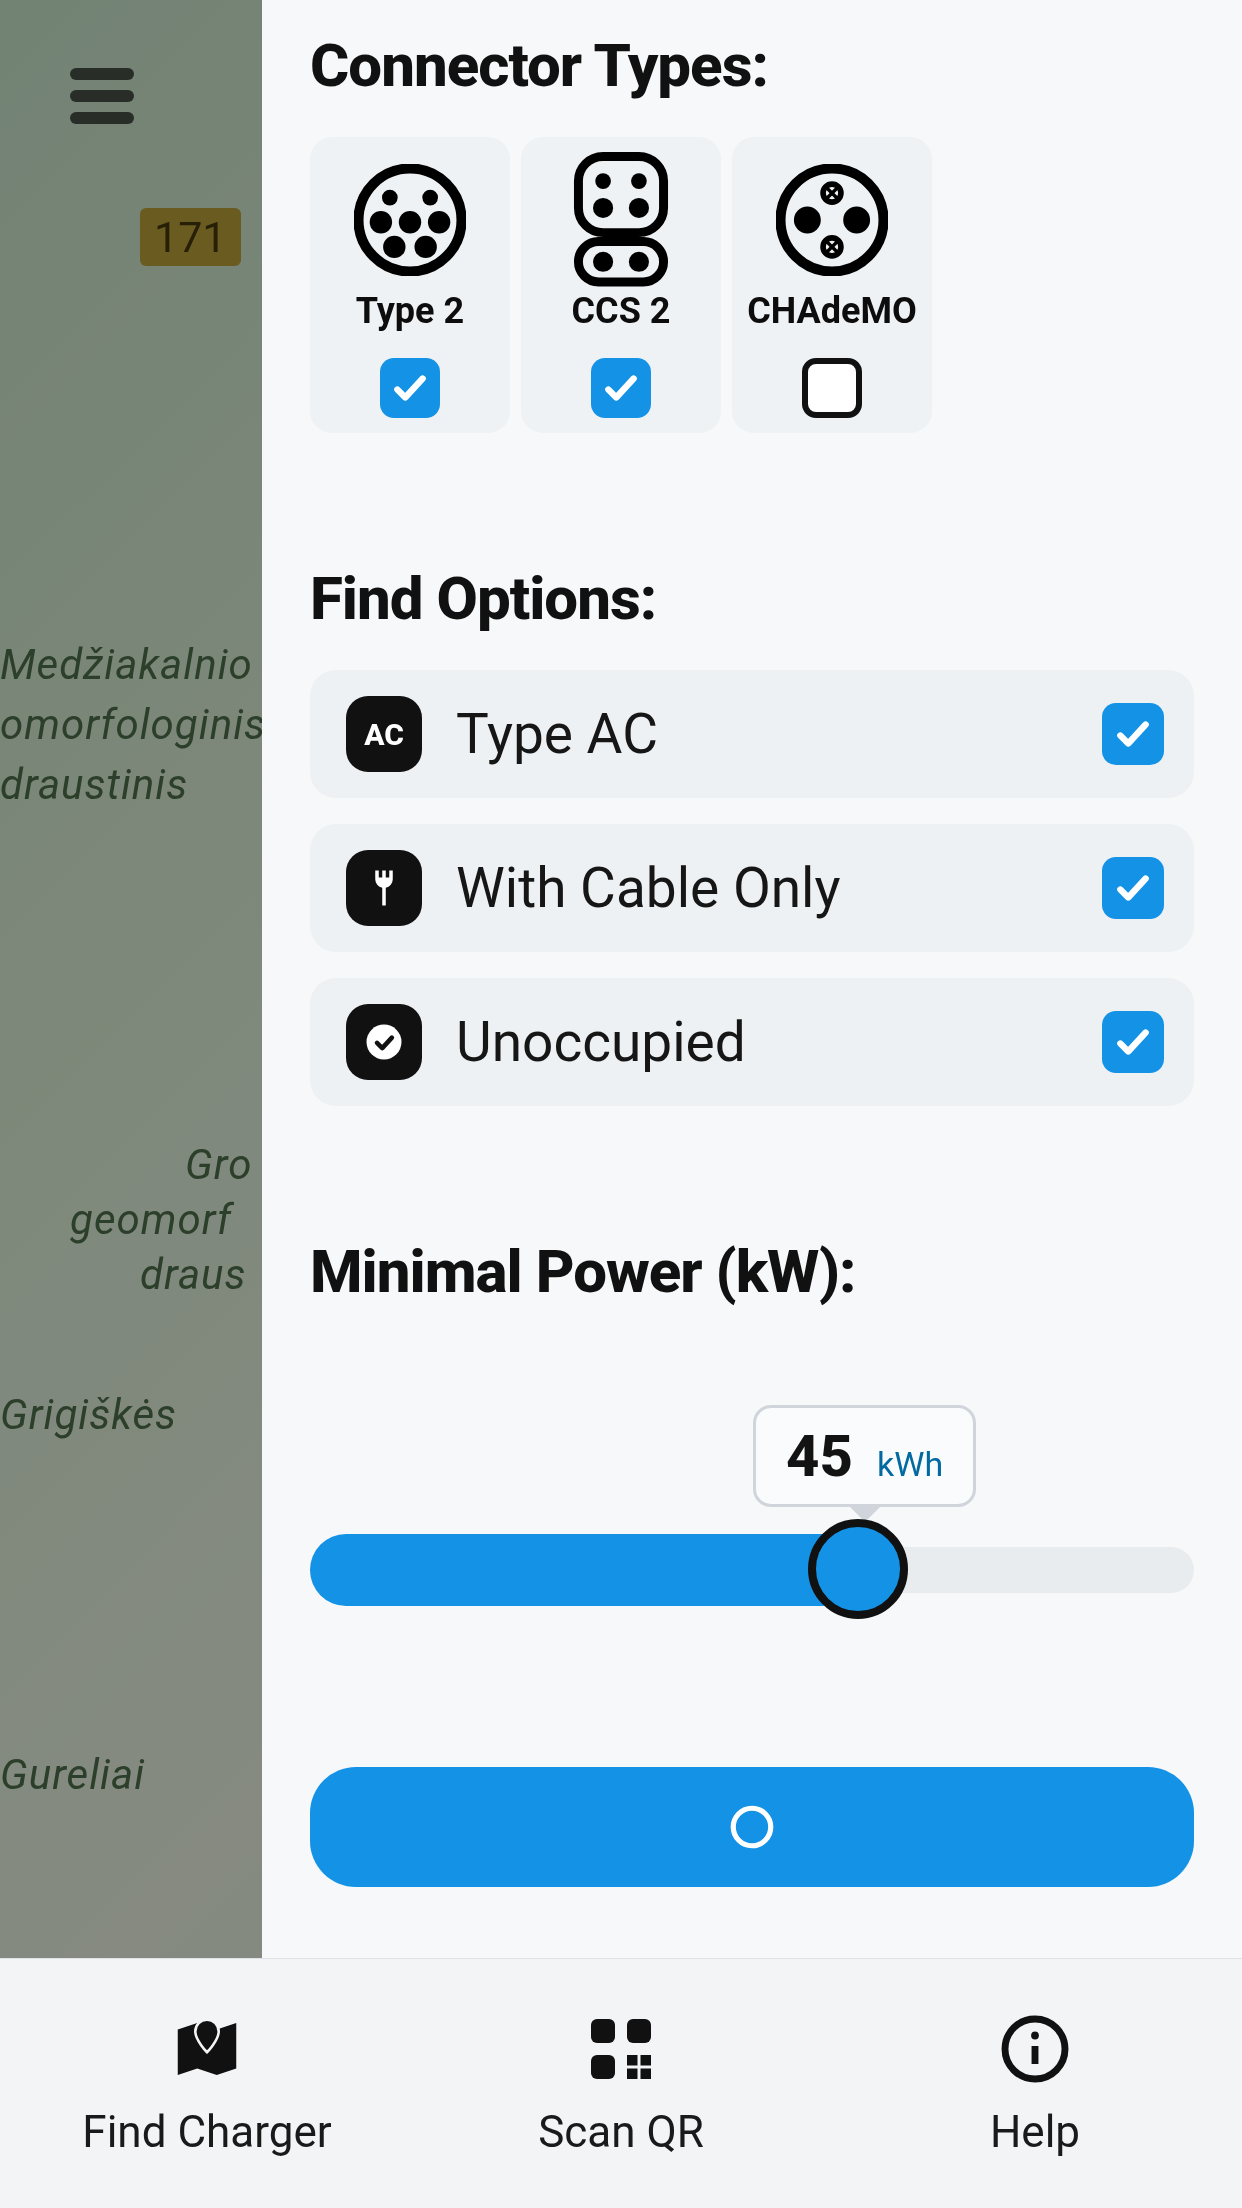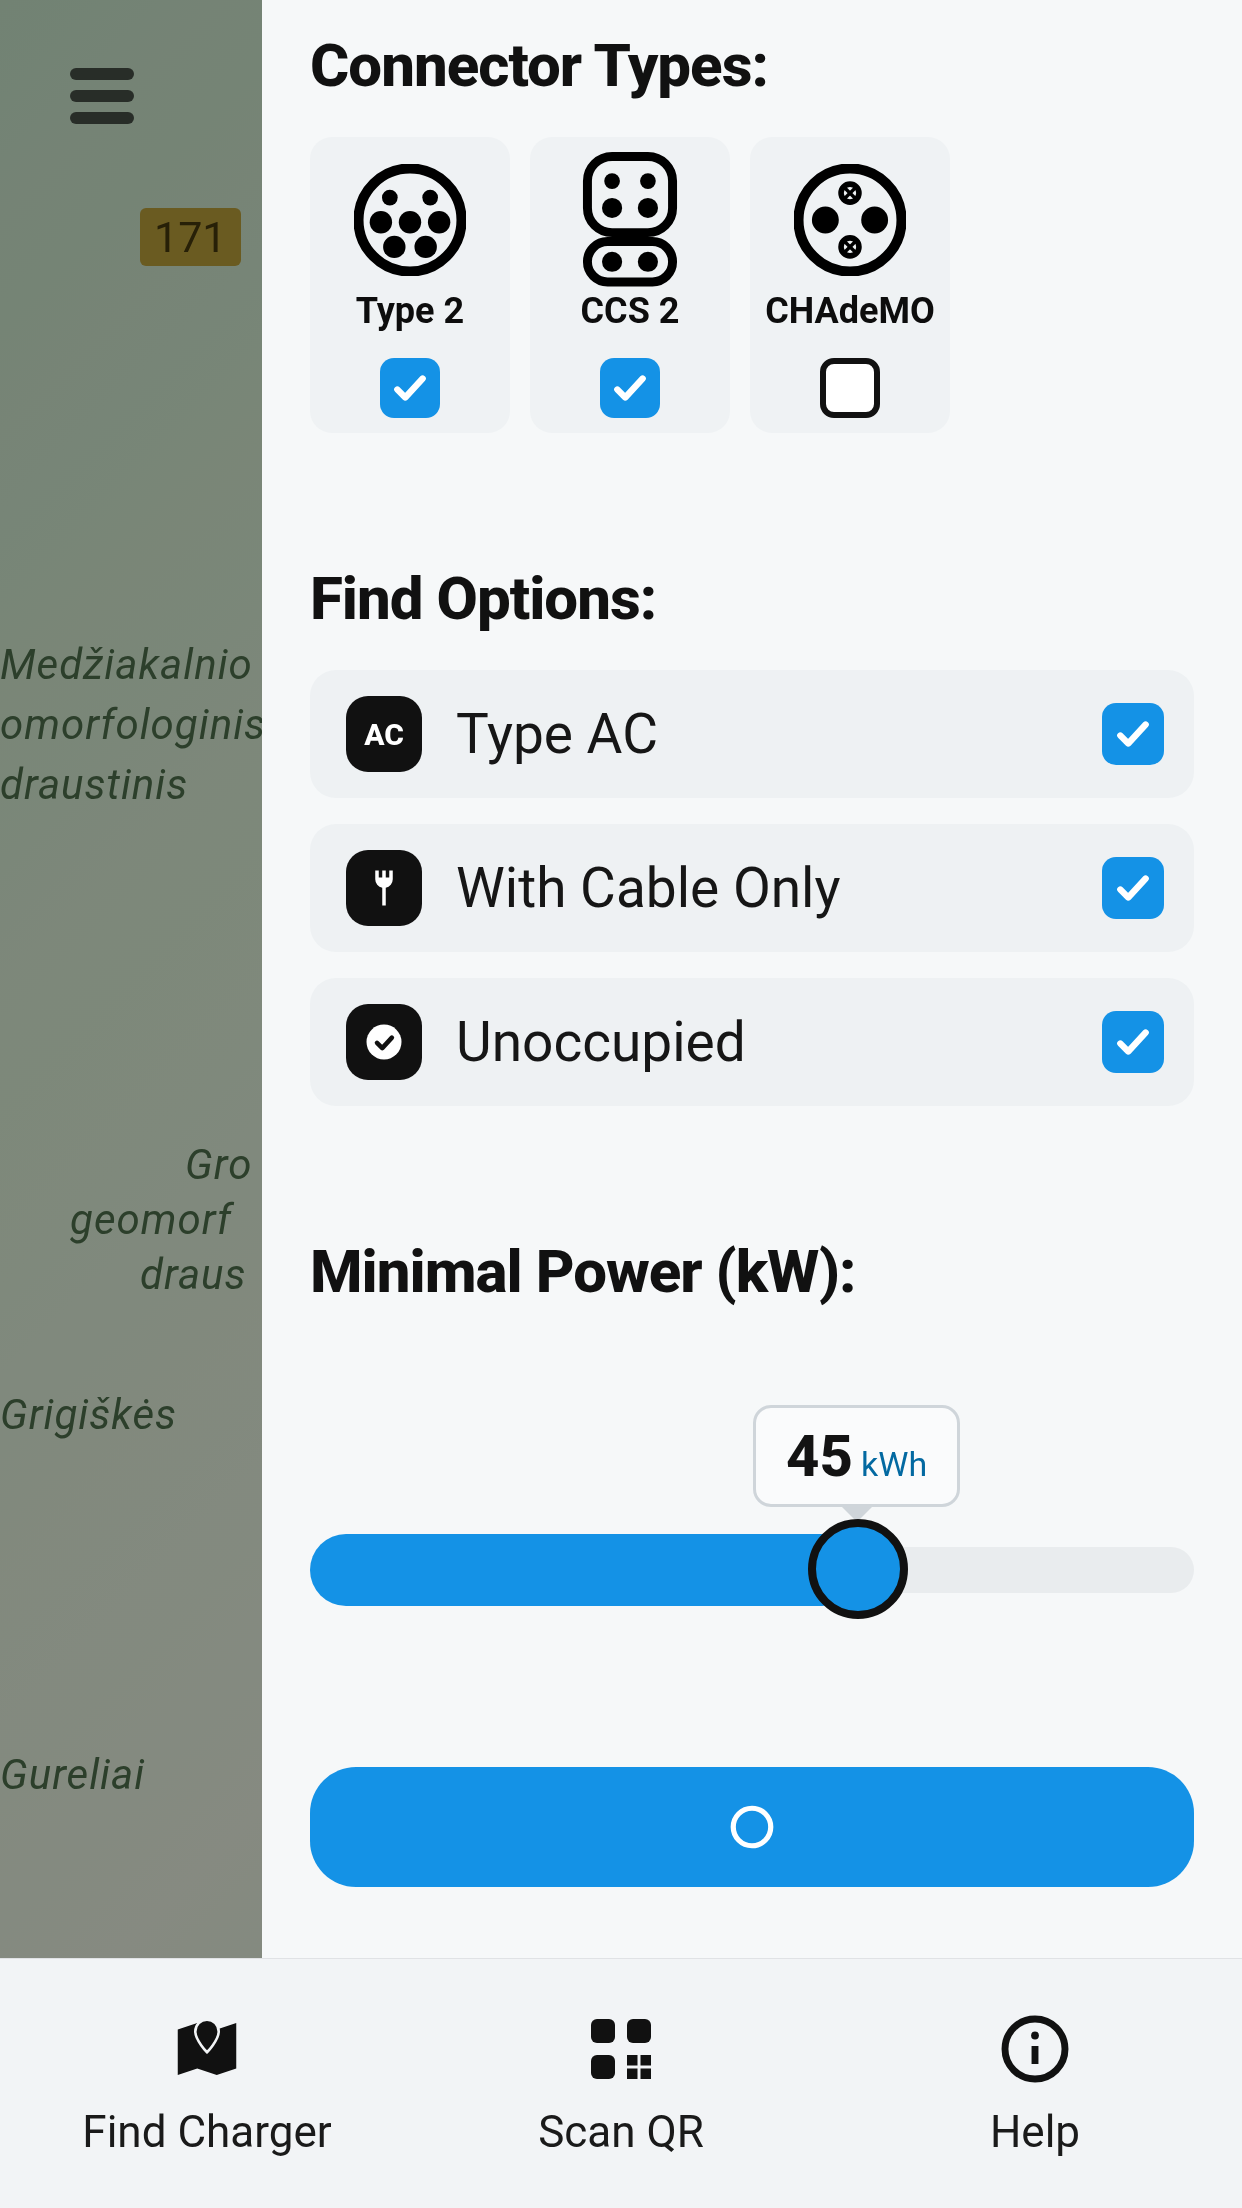--- a/index.html
+++ b/index.html
@@ -79,21 +79,21 @@
     font-weight: 800;
     color: #111;
     letter-spacing: -1px;
     margin-bottom: 36px;
   }
   .section-title.more { margin-top: 130px; }
   .section-title.power { margin-top: 130px; }
 
   .connector-row {
     display: flex;
-    gap: 20px;
+    gap: 11px;
   }
   .connector-card {
     width: 200px;
     height: 296px;
     background: #eff2f4;
     border-radius: 22px;
     display: flex;
     flex-direction: column;
     align-items: center;
     padding-top: 30px;
@@ -203,21 +203,21 @@
   .slider-tooltip {
     position: absolute;
     left: calc(62% - 105px);
     top: -22px;
     background: #fafbfc;
     border: 3px solid #cfd5da;
     border-radius: 18px;
     padding: 14px 30px 14px 30px;
     display: flex;
     align-items: baseline;
-    gap: 8px;
+    gap: 24px;
   }
   .slider-tooltip .val {
     font-size: 58px;
     font-weight: 800;
     color: #131313;
   }
   .slider-tooltip .unit {
     font-size: 34px;
     color: #0369a1;
   }

